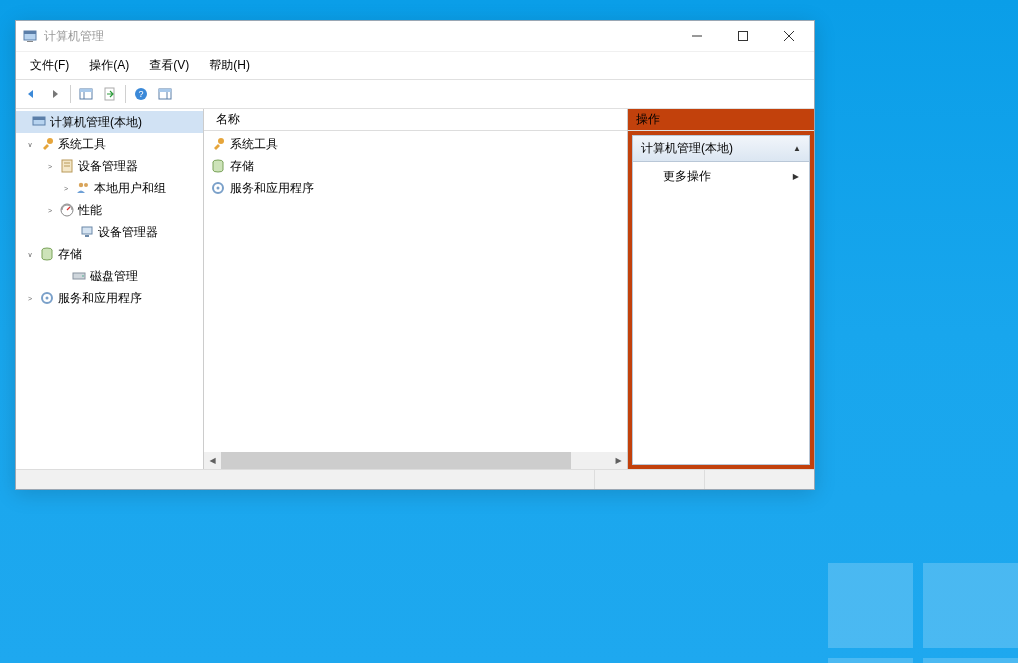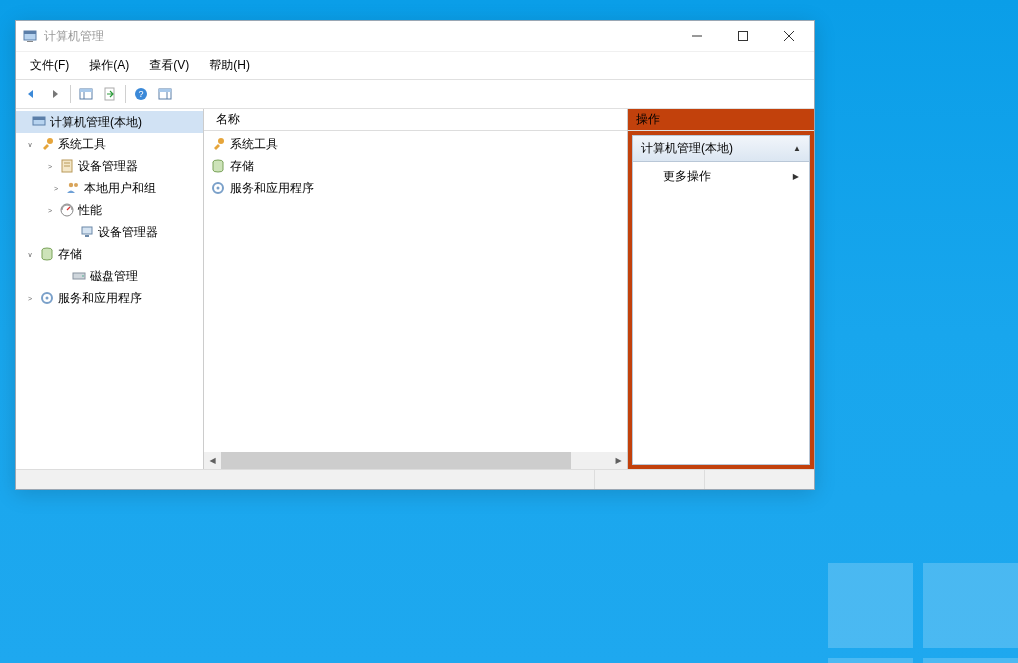--- a/index.html
+++ b/index.html
@@ -359,21 +359,21 @@
           <svg width="16" height="16">
               <rect x="3" y="2" width="10" height="12" fill="#f4e7c8" stroke="#b99a5a"></rect>
               <line x1="5" y1="5" x2="11" y2="5" stroke="#b99a5a"></line>
               <line x1="5" y1="8" x2="11" y2="8" stroke="#b99a5a"></line>
             </svg>
         </span>
         <span class="tlabel">设备管理器</span>
       </div>
 
 
-      <div class="tree-row" style="padding-left:34px">
+      <div class="tree-row" style="padding-left:44px">
         <span class="twisty">&gt;</span>
         <span class="ticon">
           <svg width="16" height="16">
               <circle cx="6" cy="5" r="2.2" fill="#d9a45a"></circle>
               <path d="M2 13 Q6 8 10 13 Z" fill="#6ea0d6"></path>
               <circle cx="11" cy="5" r="2" fill="#d9a45a"></circle>
             </svg>
         </span>
         <span class="tlabel">本地用户和组</span>
       </div>

